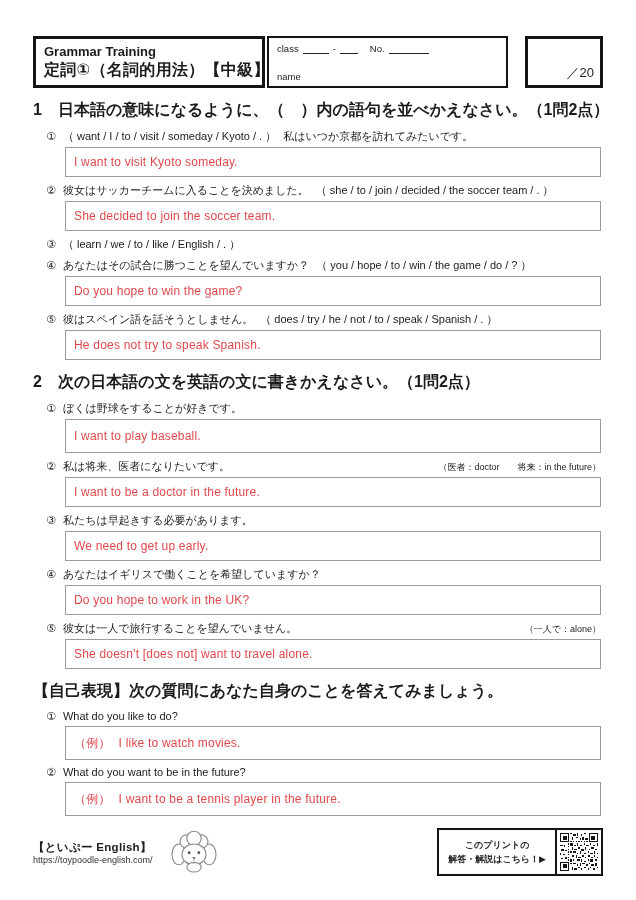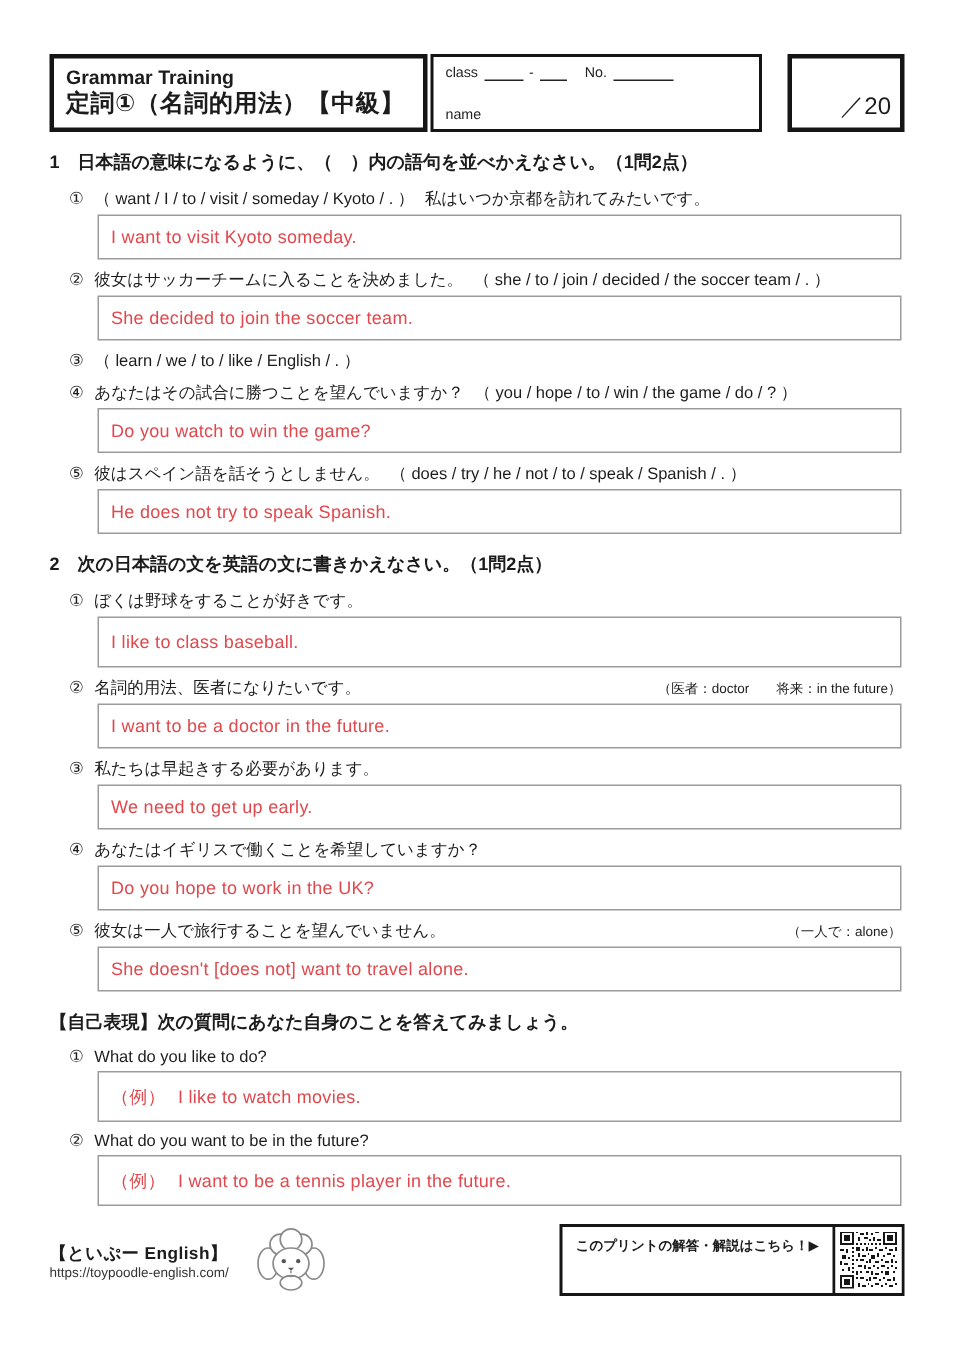--- a/index.html
+++ b/index.html
@@ -8,53 +8,53 @@
     width:636px; height:900px; overflow:hidden;
     background:#ffffff;
     font-family:"Liberation Sans","DejaVu Sans",sans-serif;
     color:#1c1c1c;
     --red:#e0484d;
   }
   .page { padding:36px 33px 0 33px; }
 
   
   .header { display:flex; align-items:stretch; height:52px; margin-bottom:10px; }
-  .title-box { width:252px; border:3px solid #151515; padding:2px 8px;
+  .title-box { width:232px; border:3px solid #151515; padding:2px 8px;
                display:flex; flex-direction:column; justify-content:center; }
   .course { font-size:13px; font-weight:700; line-height:1.15; }
   .jp-title { font-size:16px; font-weight:700; letter-spacing:.3px; line-height:1.2; white-space:nowrap; }
   .class-box { flex:1; border:2px solid #151515; margin-left:2px; padding:5px 8px 4px;
                font-size:9.5px; color:#222; display:flex; flex-direction:column; justify-content:space-between; }
   .class-row { display:flex; align-items:flex-end; gap:4px; }
   .blank { display:inline-block; border-bottom:1px solid #222; height:10px; }
   .w26 { width:26px; } .w18 { width:18px; } .w40 { width:40px; }
   .score-box { width:78px; border:3px solid #151515; margin-left:17px;
                display:flex; align-items:flex-end; justify-content:flex-end;
-               padding:2px 6px 3px; font-size:16px; }
+               padding:2px 6px 3px; font-size:13px; }
 
   
-  .sec-heading { font-size:12px; font-weight:700; margin:12px 0 8px; white-space:nowrap; }
+  .sec-heading { font-size:16px; font-weight:700; margin:12px 0 8px; white-space:nowrap; }
   .q { margin-bottom:6px; }
   .q-line { display:flex; align-items:baseline; gap:7px; font-size:11px;
             margin:0 2px 3px 13px; white-space:nowrap; }
   .hint { margin-left:auto; font-size:9px; color:#1c1c1c; }
   .ans-box { margin:0 2px 0 32px; border:1px solid #9b9b9b; height:30px;
              display:flex; align-items:center; padding-left:8px;
              font-size:12px; color:var(--red); letter-spacing:.2px; gap:8px; }
   .ans-box.tall { height:34px; }
 
   
   .footer { display:flex; justify-content:space-between; align-items:center; margin-top:12px; }
   .brand-wrap { display:flex; align-items:center; gap:17px; }
   .brand { font-size:11.5px; font-weight:700; letter-spacing:.3px; }
   .url { font-size:9px; color:#333; }
   .answer-link { display:flex; border:2px solid #151515; }
   .link-text { padding:5px 9px; font-size:9px; font-weight:700; text-align:center;
                line-height:1.6; border-right:2px solid #151515;
-               display:flex; flex-direction:row; justify-content:center; }
+               display:flex; flex-direction:column; justify-content:center; }
   .qr-cell { padding:3px; display:flex; align-items:center; background:#fff; }
 </style>
 </head>
 <body>
 
 <div class="page">
 
   <div class="header">
     <div class="title-box">
       <div class="course">Grammar Training</div>
@@ -110,21 +110,21 @@
       </div>
     </div>
 
     <div class="q">
       <div class="q-line">
         <span>④</span>
         <span>あなたはその試合に勝つことを望んでいますか？</span>
         <span>（ you / hope / to / win / the game / do / ? ）</span>
       </div>
       <div class="ans-box">
-          <span>Do you watch to win the game?</span>
+          <span>Do you hope to win the game?</span>
         </div>
     </div>
 
     <div class="q">
       <div class="q-line">
         <span>⑤</span>
         <span>彼はスペイン語を話そうとしません。</span>
         <span>（ does / try / he / not / to / speak / Spanish / . ）</span>
       </div>
       <div class="ans-box">
@@ -135,28 +135,28 @@
 
   <div>
     <div class="sec-heading">2　次の日本語の文を英語の文に書きかえなさい。（1問2点）</div>
 
     <div class="q">
       <div class="q-line">
         <span>①</span>
         <span>ぼくは野球をすることが好きです。</span>
       </div>
       <div class="ans-box tall">
-          <span>I like to class baseball.</span>
+          <span>I want to play baseball.</span>
         </div>
     </div>
 
     <div class="q">
       <div class="q-line">
         <span>②</span>
-        <span>名詞的用法、医者になりたいです。</span>
+        <span>私は将来、医者になりたいです。</span>
         <span class="hint">（医者：doctor　　将来：in the future）</span>
       </div>
       <div class="ans-box">
           <span>I want to be a doctor in the future.</span>
         </div>
     </div>
 
     <div class="q">
       <div class="q-line">
         <span>③</span>

